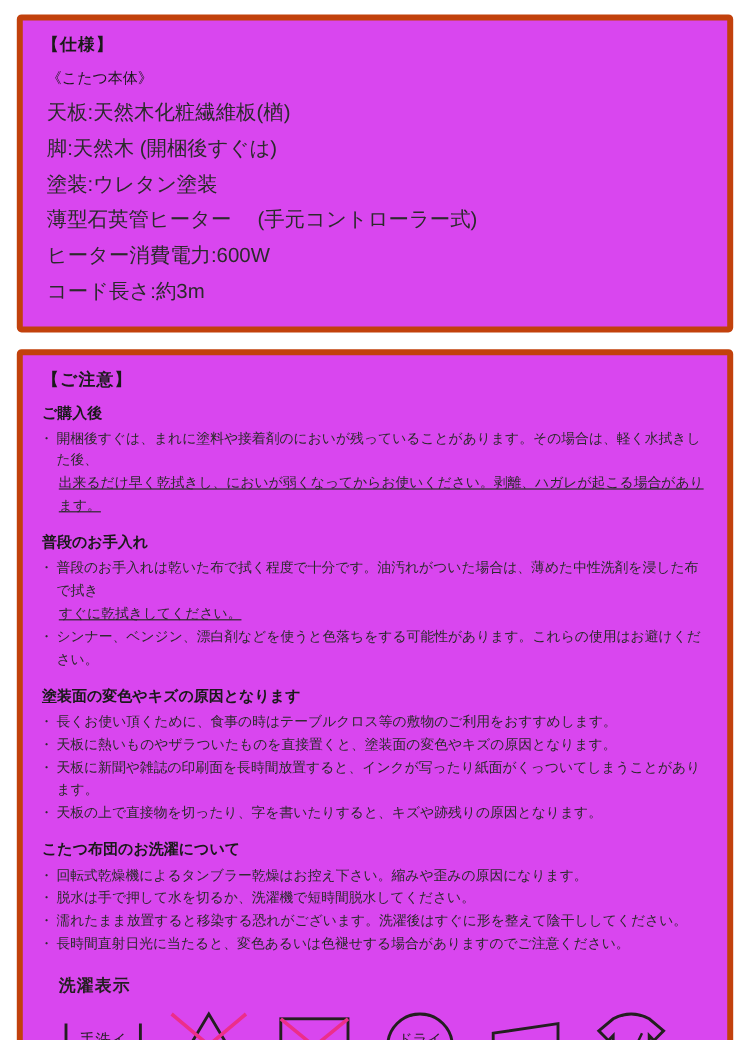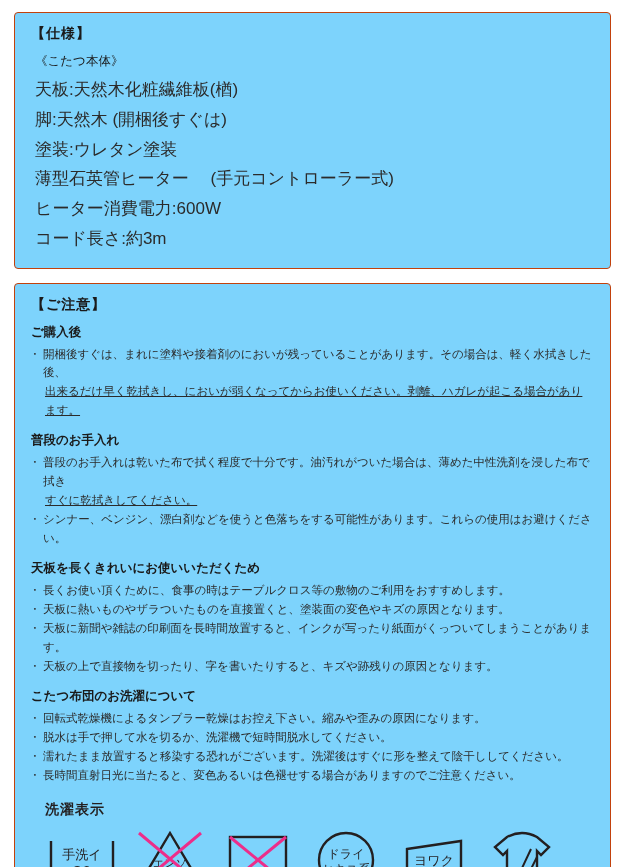--- a/index.html
+++ b/index.html
@@ -16,26 +16,26 @@
     position: relative;
     overflow: hidden;
   }
   .page {
     width: 625px;
     height: 867px;
     box-sizing: border-box;
     padding: 12px 14px;
   }
   .panel {
-    border: 1px solid #c2410c;
+    border: 5px solid #c2410c;
     border-radius: 4px;
     box-sizing: border-box;
     padding: 12px 16px 14px 16px;
     margin-bottom: 14px;
-    background: #7dd3fc;
+    background: #d946ef;
   }
   .panel-title {
     font-size: 14px;
     font-weight: bold;
     letter-spacing: 1px;
     margin: 0 0 10px 0;
     color: #1a1a1a;
   }
   
   .spec-cols {
@@ -147,21 +147,21 @@
     <ul class="bullets">
       <li>
         <span>普段のお手入れは乾いた布で拭く程度で十分です。油汚れがついた場合は、薄めた中性洗剤を浸した布で拭き</span>
         <span class="cont">すぐに乾拭きしてください。</span>
       </li>
       <li>
         <span>シンナー、ベンジン、漂白剤などを使うと色落ちをする可能性があります。これらの使用はお避けください。</span>
       </li>
     </ul>
 
-    <h3 class="sub-head spaced">天板を長くきれいにお使いいただくため</h3>
+    <h3 class="sub-head spaced">塗装面の変色やキズの原因となります</h3>
     <ul class="bullets">
       <li>
         <span>長くお使い頂くために、食事の時はテーブルクロス等の敷物のご利用をおすすめします。</span>
       </li>
       <li>
         <span>天板に熱いものやザラついたものを直接置くと、塗装面の変色やキズの原因となります。</span>
       </li>
       <li>
         <span>天板に新聞や雑誌の印刷面を長時間放置すると、インクが写ったり紙面がくっついてしまうことがあります。</span>
       </li>

